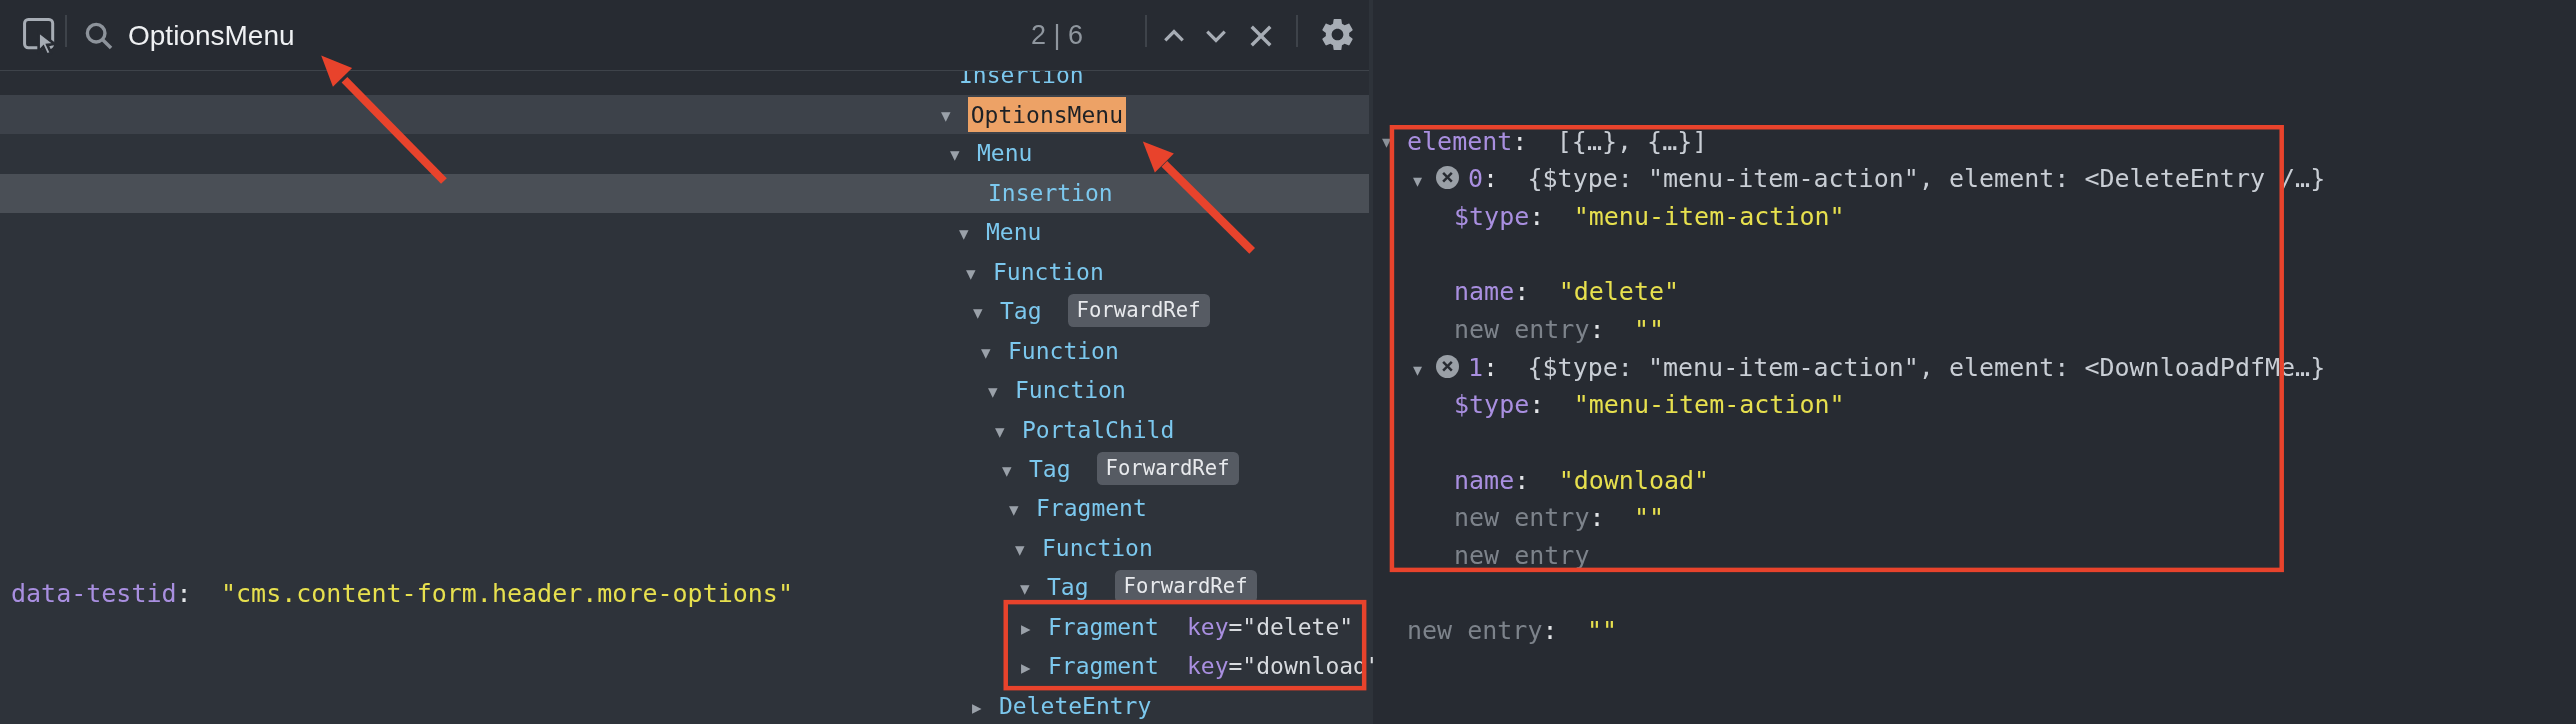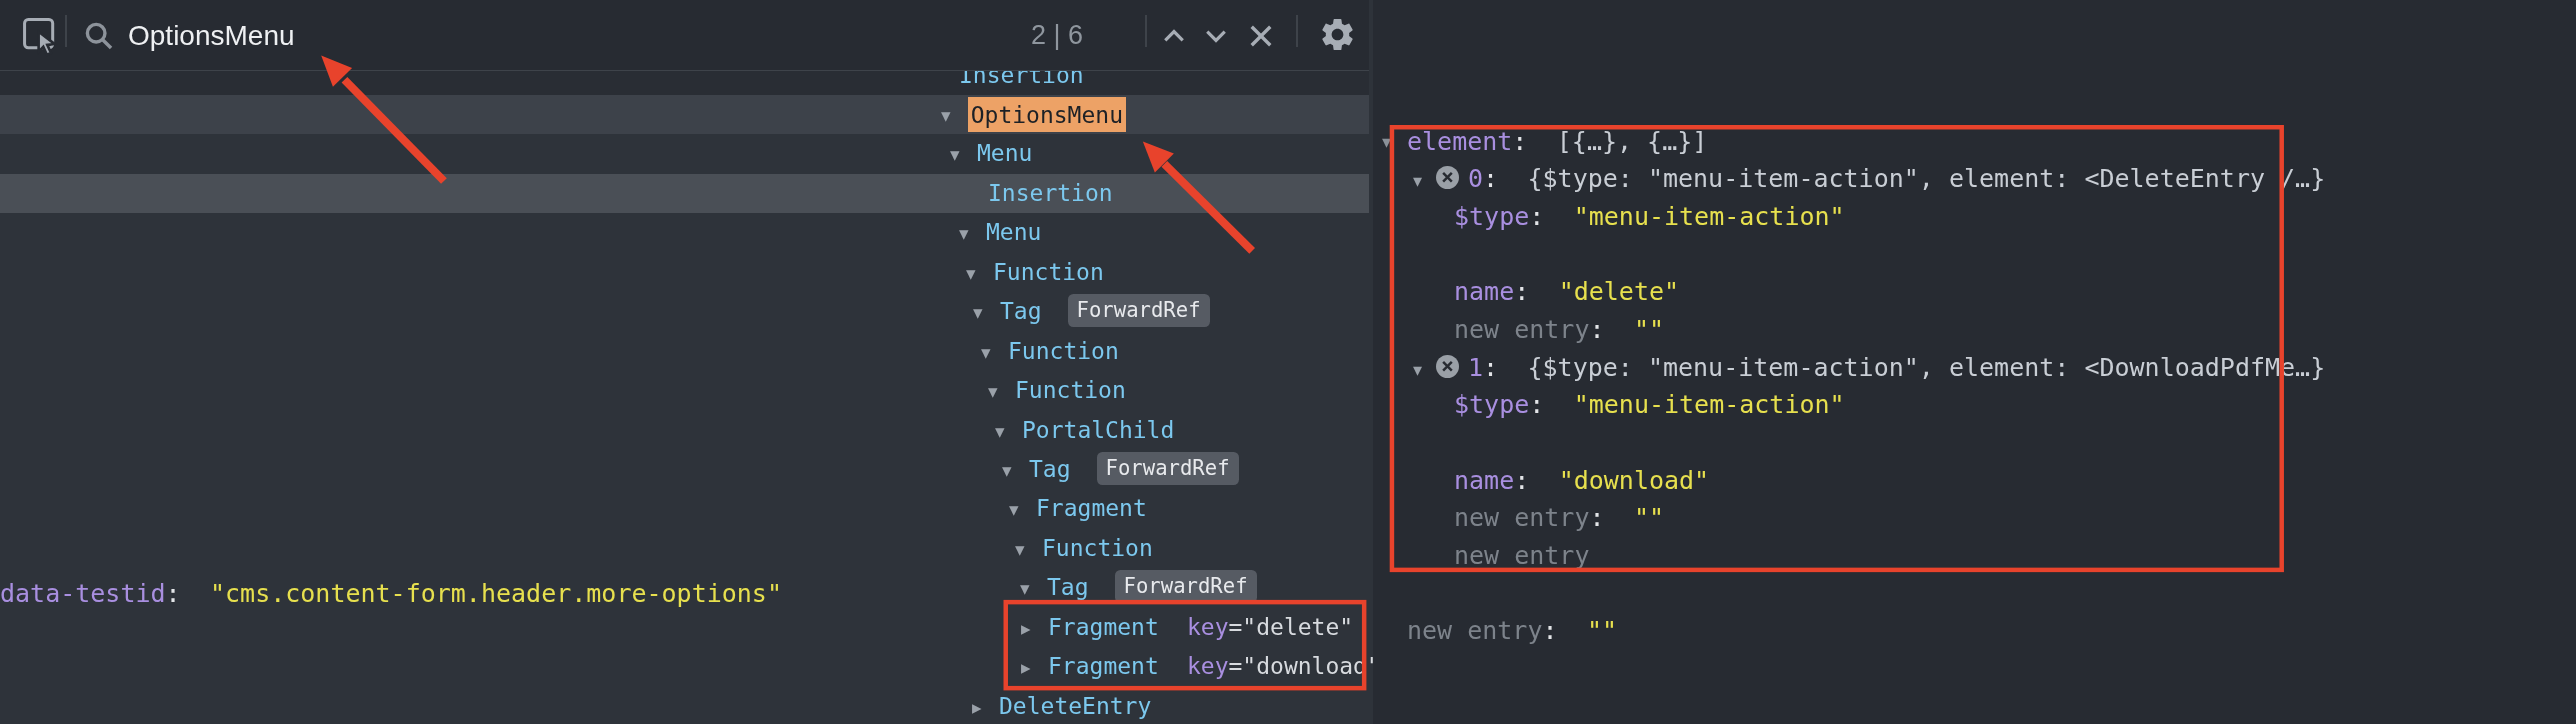--- a/index.html
+++ b/index.html
@@ -204,21 +204,21 @@
     <span class="pkey">name</span><span class="colon">:</span>
     <span class="pval v-yellow">"download"</span>
   </div>
   <div class="prow" style="top:499px;left:0;padding-left:1454px">
     <span class="pkey k-muted">new entry</span><span class="colon">:</span>
     <span class="pval v-yellow">""</span>
   </div>
   <div class="prow" style="top:537px;left:0;padding-left:1454px">
     <span class="pkey k-muted">new entry</span>
   </div>
-  <div class="prow" style="top:575px;left:0;">
+  <div class="prow" style="top:575px;left:11px;">
     <span class="pkey">data-testid</span><span class="colon">:</span>
     <span class="pval v-yellow">"cms.content-form.header.more-options"</span>
   </div>
   <div class="prow" style="top:612px;left:0;padding-left:1407px">
     <span class="pkey k-muted">new entry</span><span class="colon">:</span>
     <span class="pval v-yellow">""</span>
   </div>
 
   <svg class="overlay" viewBox="0 0 2874 808">
     <rect x="1122" y="672" width="400" height="96" fill="none" stroke-width="5" stroke="#e8432c"></rect>

